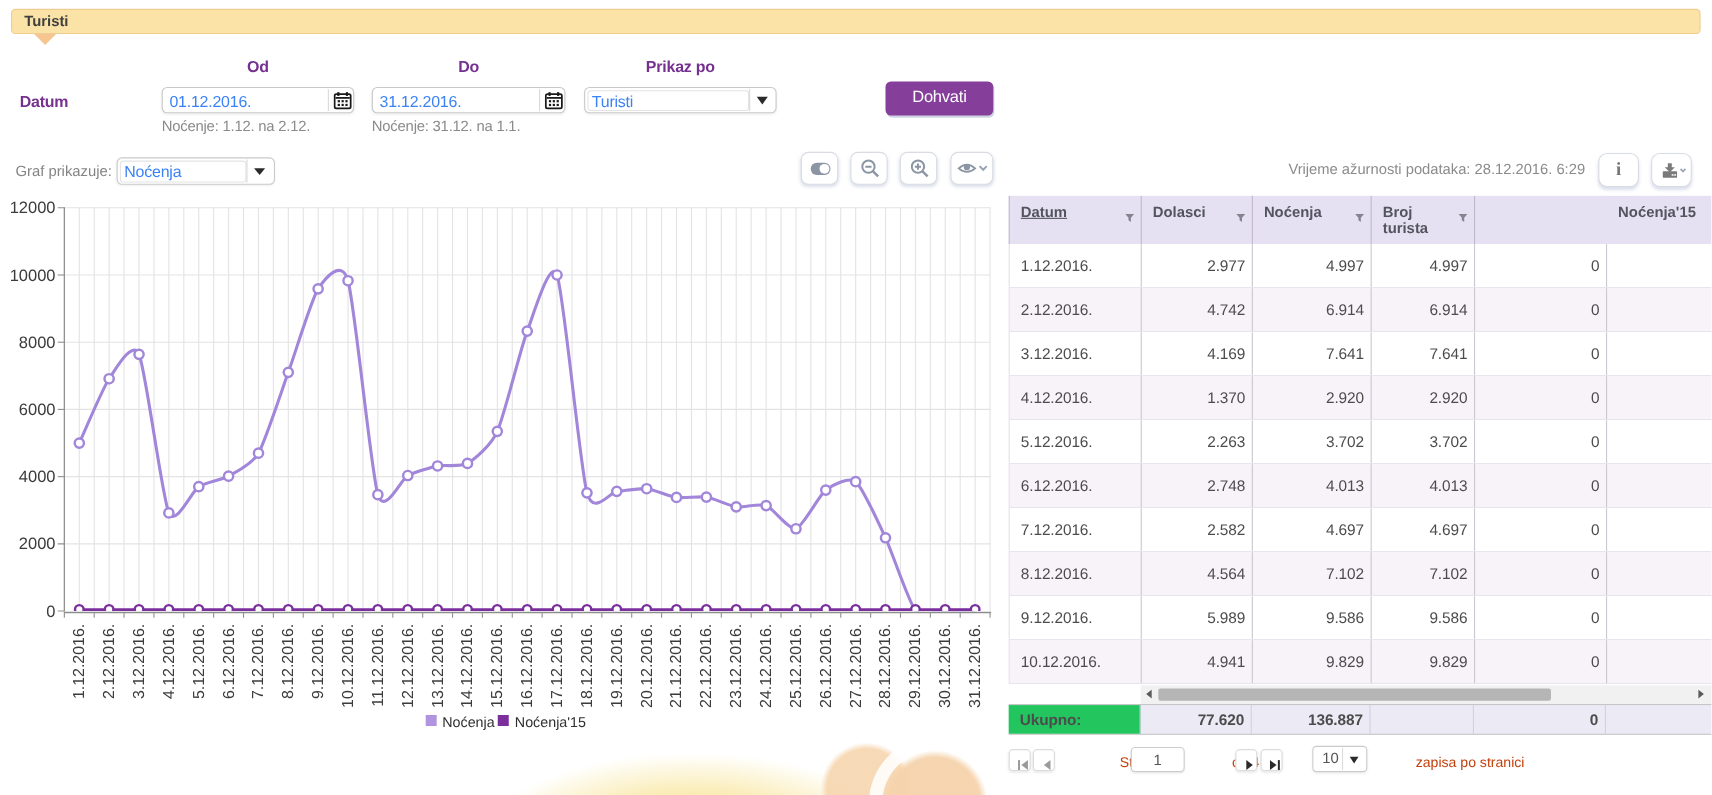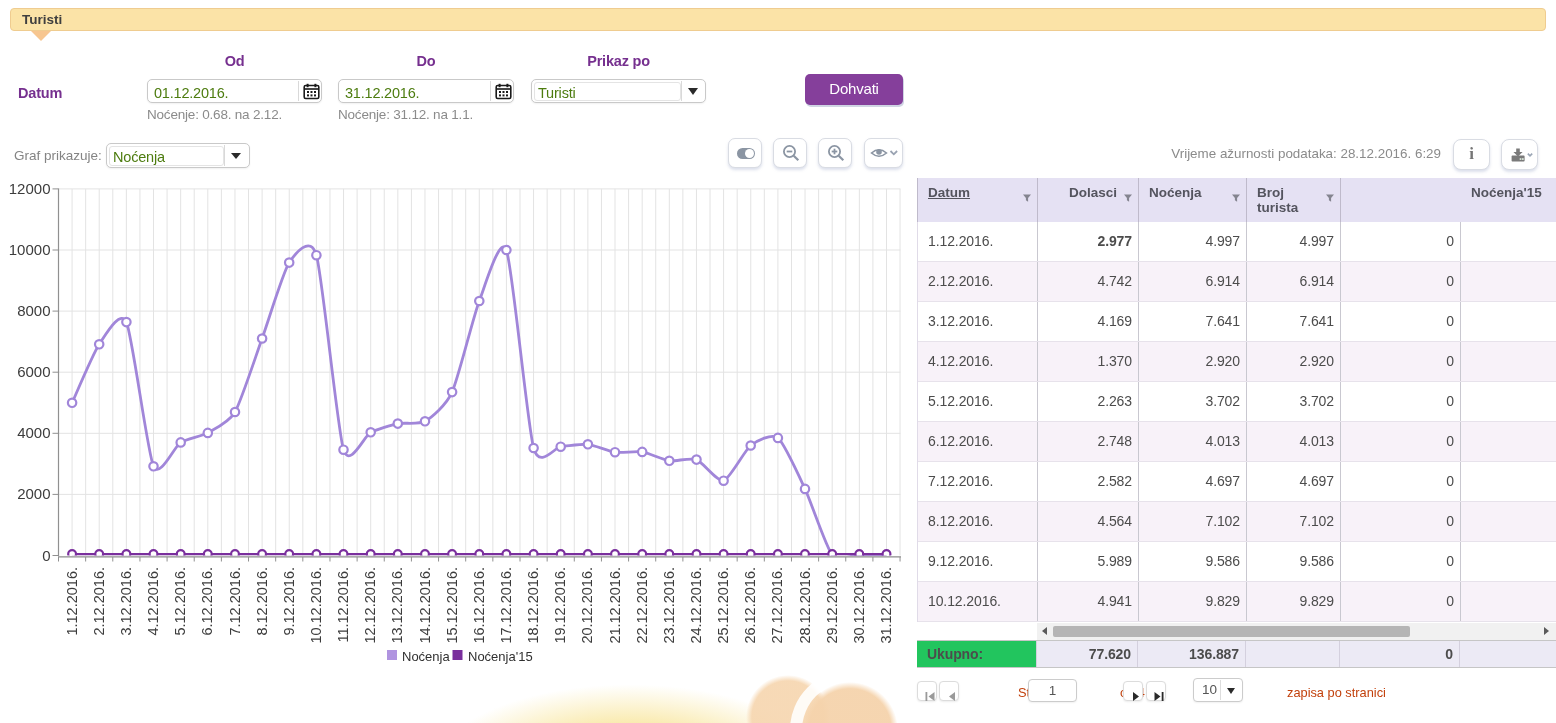--- a/index.html
+++ b/index.html
@@ -2,21 +2,21 @@
 <html><head><meta charset="utf-8">
 <style>
 * { margin:0; padding:0; box-sizing:border-box; }
 html,body { width:1556px; height:723px; background:#fff; overflow:hidden;
   font-family:"Liberation Sans", sans-serif; position:relative; }
 .abs { position:absolute; }
 .purple { color:#76308f; font-weight:bold; letter-spacing:-0.2px; }
 .gray { color:#8b8b8b; }
 .inputbox { position:absolute; background:#fff; border:1px solid #c9c9c9; border-radius:5px; height:24px;
   box-shadow:0 1px 2px rgba(0,0,0,0.06); }
-.ibx-txt { position:absolute; left:6px; top:5px; font-size:14.5px; color:#4d7c0f; letter-spacing:-0.2px; }
+.ibx-txt { position:absolute; left:6px; top:5px; font-size:14.5px; color:#3b82f6; letter-spacing:-0.2px; }
 .ibx-div { position:absolute; top:1px; bottom:1px; width:1px; background:#d9d9d9; }
 .tbtn { position:absolute; background:#fff; border:1px solid #d9dce3; border-radius:7px;
   box-shadow:0 2px 3px rgba(175,185,210,0.45); }
 .td { position:absolute; top:0; height:100%; font-size:14px; color:#4c4c4c; line-height:39px; letter-spacing:-0.1px; }
 .tdl { text-align:left; padding-left:10px; }
 .tdr { text-align:right; padding-right:6px; }
 .trow { position:relative; height:40px; border-bottom:1px solid #e7e2eb; }
 .trow .td { border-right:1px solid #c9c8d0; }
 .trow .td:last-child { border-right:none; }
 .hcell { position:absolute; top:0; height:100%; border-right:1px solid #bfbacb; color:#54545e;
@@ -88,21 +88,21 @@
       </svg></div>
 </div>
 
 <div class="inputbox" style="left:531px;top:79px;width:175px;">
   <div class="abs" style="left:2px;top:2px;width:147px;height:19px;border:1px solid #e4e4e4;border-radius:3px;"></div>
   <div class="ibx-txt">Turisti</div>
   <div class="ibx-div" style="left:149px;"></div>
   <div class="abs" style="left:156px;top:8px;width:0;height:0;border-left:5.5px solid transparent;border-right:5.5px solid transparent;border-top:7px solid #2a2a2a;"></div>
 </div>
 
-<div class="abs gray" style="left:147px;top:107px;font-size:13.5px;letter-spacing:-0.2px;">Noćenje: 0.68. na 2.12.</div>
+<div class="abs gray" style="left:147px;top:107px;font-size:13.5px;letter-spacing:-0.2px;">Noćenje: 1.12. na 2.12.</div>
 <div class="abs gray" style="left:338px;top:107px;font-size:13.5px;letter-spacing:-0.2px;">Noćenje: 31.12. na 1.1.</div>
 
 <div class="abs" style="left:805px;top:74px;width:98px;height:31px;background:#853f9b;border-radius:5px;
   box-shadow:1px 2px 0 rgba(160,170,200,0.5);color:#fff;font-size:15px;letter-spacing:-0.2px;text-align:center;line-height:30px;">Dohvati</div>
 
 <div class="abs gray" style="left:14px;top:148px;font-size:13.5px;color:#848484;">Graf prikazuje:</div>
 <div class="inputbox" style="left:106px;top:143px;width:144px;height:25px;">
   <div class="abs" style="left:2px;top:2px;width:115px;height:20px;border:1px solid #e4e4e4;border-radius:3px;"></div>
   <div class="ibx-txt" style="font-size:14.5px;">Noćenja</div>
   <div class="ibx-div" style="left:117px;"></div>
@@ -376,35 +376,35 @@
 <text x="402" y="660.5" font-size="13" fill="#303030">Noćenja</text>
 <rect x="452.5" y="650" width="10" height="10" fill="#7a2f9d"></rect>
 <text x="468" y="660.5" font-size="13" fill="#303030">Noćenja'15</text>
 </svg>
 
 <div class="abs" style="left:917px;top:178px;width:639px;">
   <div style="position:relative;height:44px;background:#e5e1f3;border-left:1px solid #bfbacb;">
     <div class="hcell" style="left:0;width:120px;"><span style="text-decoration:underline;">Datum</span><span class="abs" style="left:104px;top:13px;"><svg width="10" height="10" viewBox="0 0 10 10">
             <path d="M1 1.5 H9 L6.1 5 V8.8 L3.9 7.2 V5 Z" fill="#84848f"></path>
           </svg></span></div>
-    <div class="hcell" style="left:120px;width:101px;text-align:center;">Dolasci<span class="abs" style="left:85px;top:13px;"><svg width="10" height="10" viewBox="0 0 10 10">
+    <div class="hcell" style="left:120px;width:101px;">Dolasci<span class="abs" style="left:85px;top:13px;"><svg width="10" height="10" viewBox="0 0 10 10">
             <path d="M1 1.5 H9 L6.1 5 V8.8 L3.9 7.2 V5 Z" fill="#84848f"></path>
           </svg></span></div>
     <div class="hcell" style="left:221px;width:108px;">Noćenja<span class="abs" style="left:92px;top:13px;"><svg width="10" height="10" viewBox="0 0 10 10">
             <path d="M1 1.5 H9 L6.1 5 V8.8 L3.9 7.2 V5 Z" fill="#84848f"></path>
           </svg></span></div>
     <div class="hcell" style="left:329px;width:94px;line-height:15px;">Broj<br>turista<span class="abs" style="left:78px;top:13px;"><svg width="10" height="10" viewBox="0 0 10 10">
             <path d="M1 1.5 H9 L6.1 5 V8.8 L3.9 7.2 V5 Z" fill="#84848f"></path>
           </svg></span></div>
     <div class="hcell" style="left:543px;width:100px;border-right:none;">Noćenja'15</div>
   </div>
   <div style="border-left:1px solid #e0dbe8;">
 <div class="trow" style="background:#ffffff;">
 <div class="td tdl" style="left:0;width:120px;">1.12.2016.</div>
-<div class="td tdr" style="left:120px;width:101px;font-weight:bold;">2.977</div>
+<div class="td tdr" style="left:120px;width:101px;">2.977</div>
 <div class="td tdr" style="left:221px;width:108px;">4.997</div>
 <div class="td tdr" style="left:329px;width:94px;">4.997</div>
 <div class="td tdr" style="left:423px;width:120px;">0</div>
 <div class="td tdr" style="left:543px;width:100px;"></div>
 </div>
 <div class="trow" style="background:#f8f2f9;">
 <div class="td tdl" style="left:0;width:120px;">2.12.2016.</div>
 <div class="td tdr" style="left:120px;width:101px;">4.742</div>
 <div class="td tdr" style="left:221px;width:108px;">6.914</div>
 <div class="td tdr" style="left:329px;width:94px;">6.914</div>

